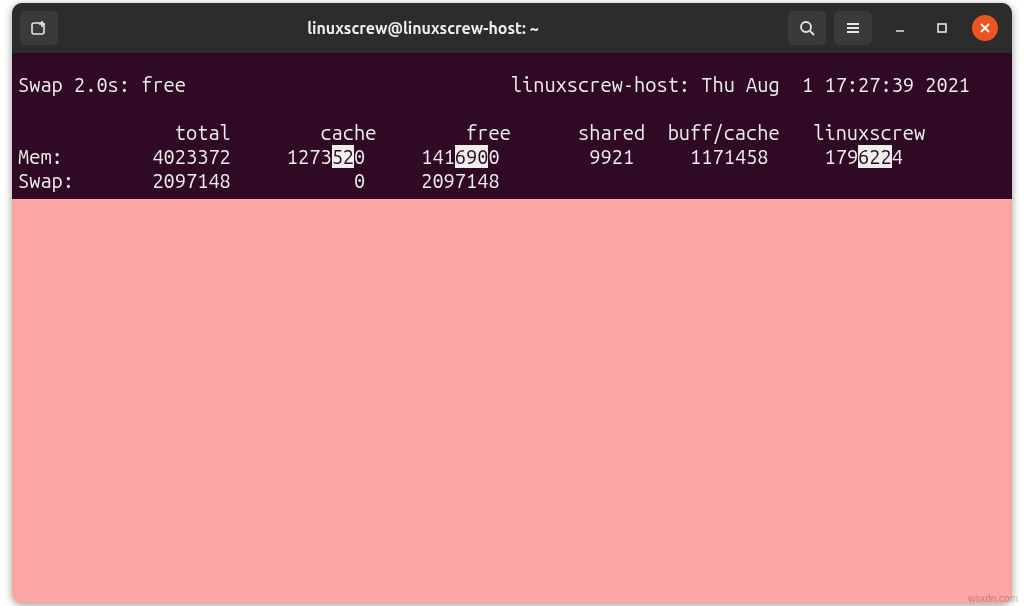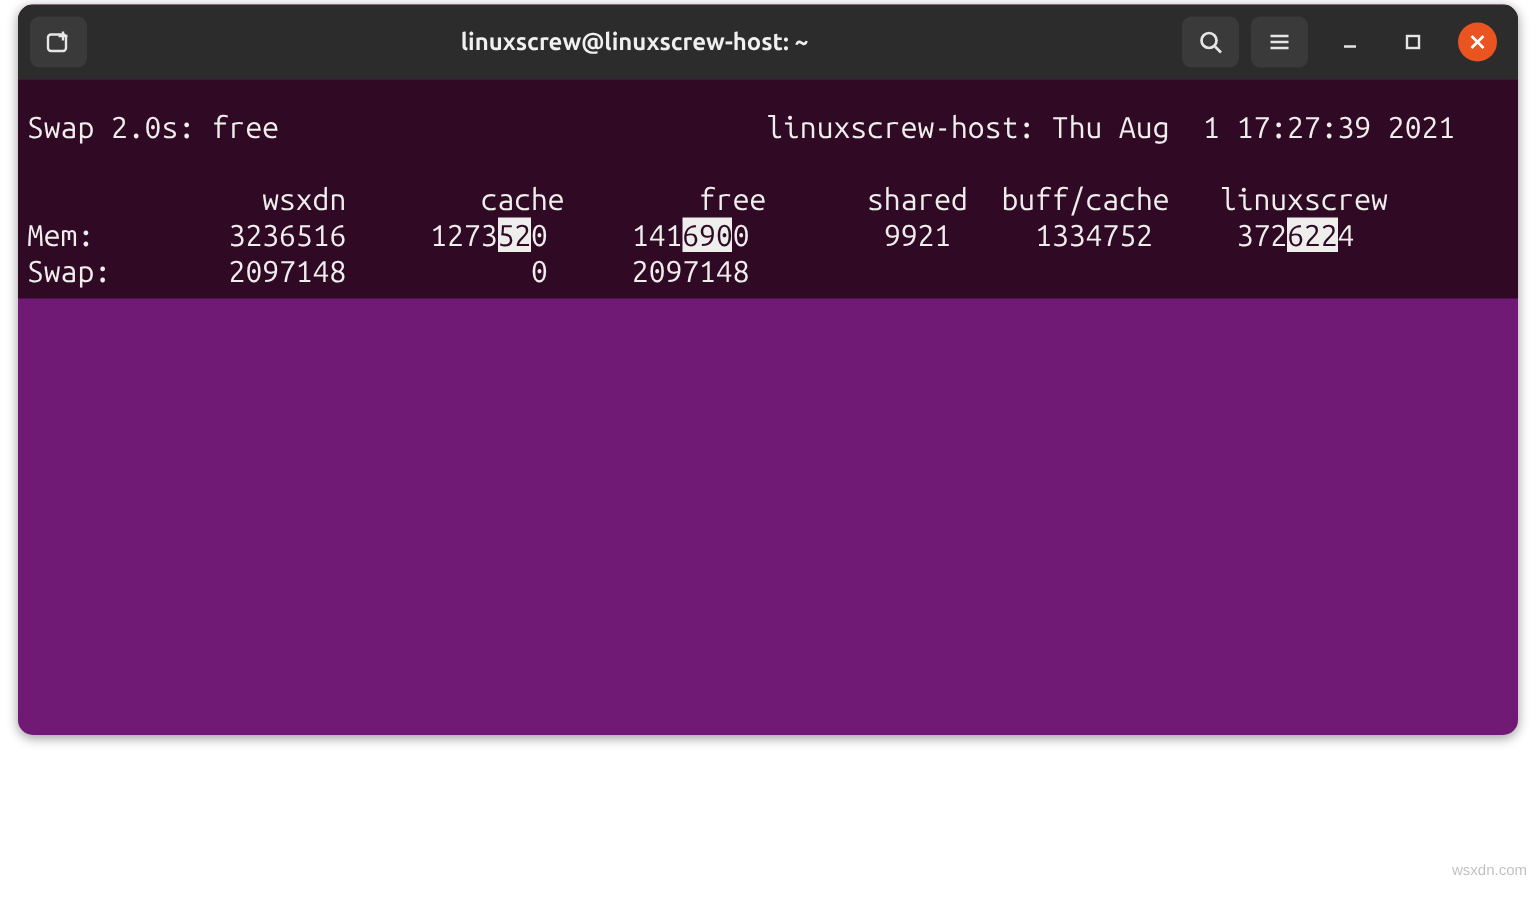--- a/index.html
+++ b/index.html
@@ -9,23 +9,23 @@
     }
     body {
       background: #ffffff;
       font-family: "Ubuntu Mono", "DejaVu Sans Mono", "Consolas", monospace;
       width: 1024px;
       height: 606px;
       position: relative;
     }
     .terminal-window {
       width: 1000px;
-      height: 487px;
+      height: 600px;
       margin: 3px auto 0 auto;
-      background: #701a75;
+      background: #fca5a5;
       border-radius: 10px;
       overflow: hidden;
       box-shadow: 0 2px 8px rgba(0,0,0,0.4);
     }
     .titlebar {
       height: 50px;
       background: #2c2c2c;
       display: flex;
       align-items: center;
       padding: 0 8px;
@@ -88,21 +88,21 @@
       font-family: "Ubuntu Mono", "DejaVu Sans Mono", "Consolas", monospace;
       letter-spacing: 0px;
     }
     .hl {
       background: #eeeeec;
       color: #300a24;
       text-align: center;
     }
     .watermark {
       position: absolute;
-      bottom: 20px;
+      bottom: 2px;
       right: 6px;
       font-size: 10px;
       color: rgba(0,0,0,0.25);
       font-family: sans-serif;
     }
   </style>
 </head>
 <body>
 
 <div class="terminal-window">
@@ -148,20 +148,20 @@
         <svg width="12" height="12" viewBox="0 0 12 12" stroke="#ffffff" stroke-width="1.8">
           <line x1="2" y1="2" x2="10" y2="10"></line>
           <line x1="10" y1="2" x2="2" y2="10"></line>
         </svg>
       </div>
     </div>
   </div>
 
   <div class="terminal-body"><span>Swap 2.0s:</span> <span>free</span>                             <span>linuxscrew-host: Thu Aug  1 17:27:39 2021</span>
 
-              <span>wsxdn</span>        <span>cache</span>        <span>free</span>      <span>shared</span>  <span>buff/cache</span>   <span>linuxscrew</span>
-<span>Mem:</span>        <span>3236516</span>     <span>1273</span><span class="hl">52</span><span>0</span>     <span>141</span><span class="hl">690</span><span>0</span>        <span>9921</span>     <span>1334752</span>     <span>372</span><span class="hl">622</span><span>4</span>
+              <span>total</span>        <span>cache</span>        <span>free</span>      <span>shared</span>  <span>buff/cache</span>   <span>linuxscrew</span>
+<span>Mem:</span>        <span>4023372</span>     <span>1273</span><span class="hl">52</span><span>0</span>     <span>141</span><span class="hl">690</span><span>0</span>        <span>9921</span>     <span>1171458</span>     <span>179</span><span class="hl">622</span><span>4</span>
 <span>Swap:</span>       <span>2097148</span>           <span>0</span>     <span>2097148</span>
 </div>
 
 </div>
 
 <div class="watermark">wsxdn.com</div>
 
 </body></html>

